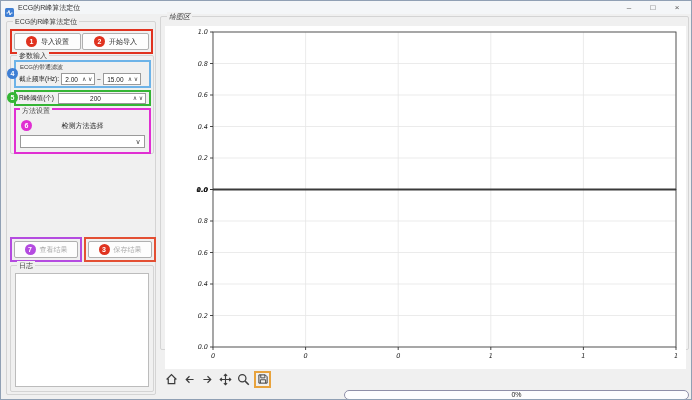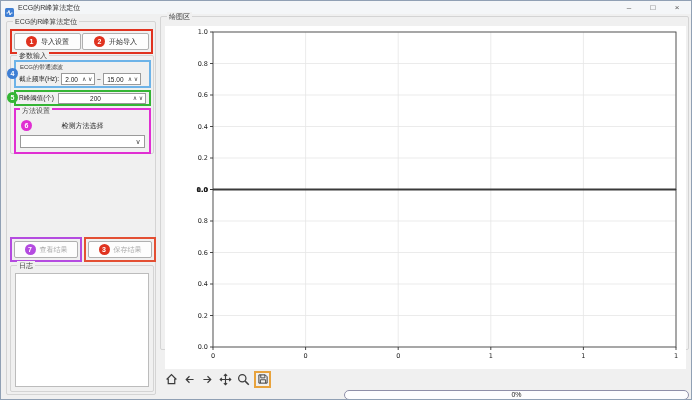--- a/index.html
+++ b/index.html
@@ -145,21 +145,21 @@
         <span>保存结果</span>
       </div>
     </div>
 
     <div class="group" style="left:3px; top:243px; width:144px; height:127px;">
       <span class="legend">日志</span>
       <div class="log-area"></div>
     </div>
   </div>
 
-  <div class="group" style="left:159px; top:15px; width:529px; height:334px;">
+  <div class="group" style="left:159px; top:15px; width:529px; height:334px;font-style:italic;">
     <span class="legend">绘图区</span>
 
     <div class="canvas">
       <svg id="plot-svg" width="521" height="343">
           <rect x="0" y="0" width="521" height="343" fill="#ffffff"></rect>
           <line x1="48" y1="6" x2="48" y2="163.5" stroke="#e6e6e6" stroke-width="0.8"></line>
           <line x1="140.6" y1="6" x2="140.6" y2="163.5" stroke="#e6e6e6" stroke-width="0.8"></line>
           <line x1="233.2" y1="6" x2="233.2" y2="163.5" stroke="#e6e6e6" stroke-width="0.8"></line>
           <line x1="325.8" y1="6" x2="325.8" y2="163.5" stroke="#e6e6e6" stroke-width="0.8"></line>
           <line x1="418.4" y1="6" x2="418.4" y2="163.5" stroke="#e6e6e6" stroke-width="0.8"></line>

